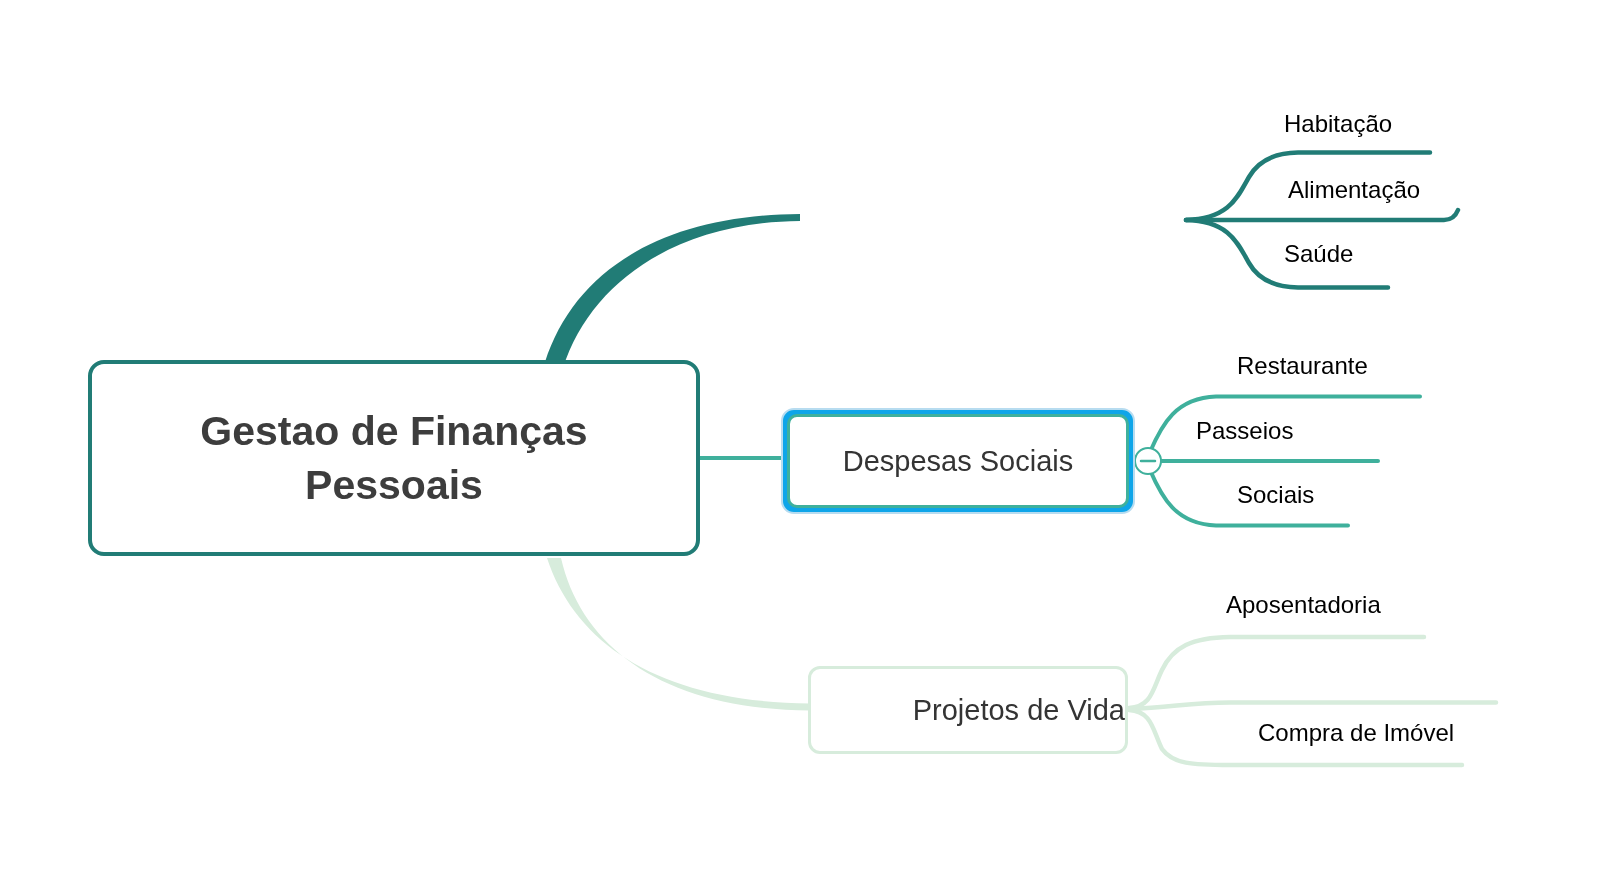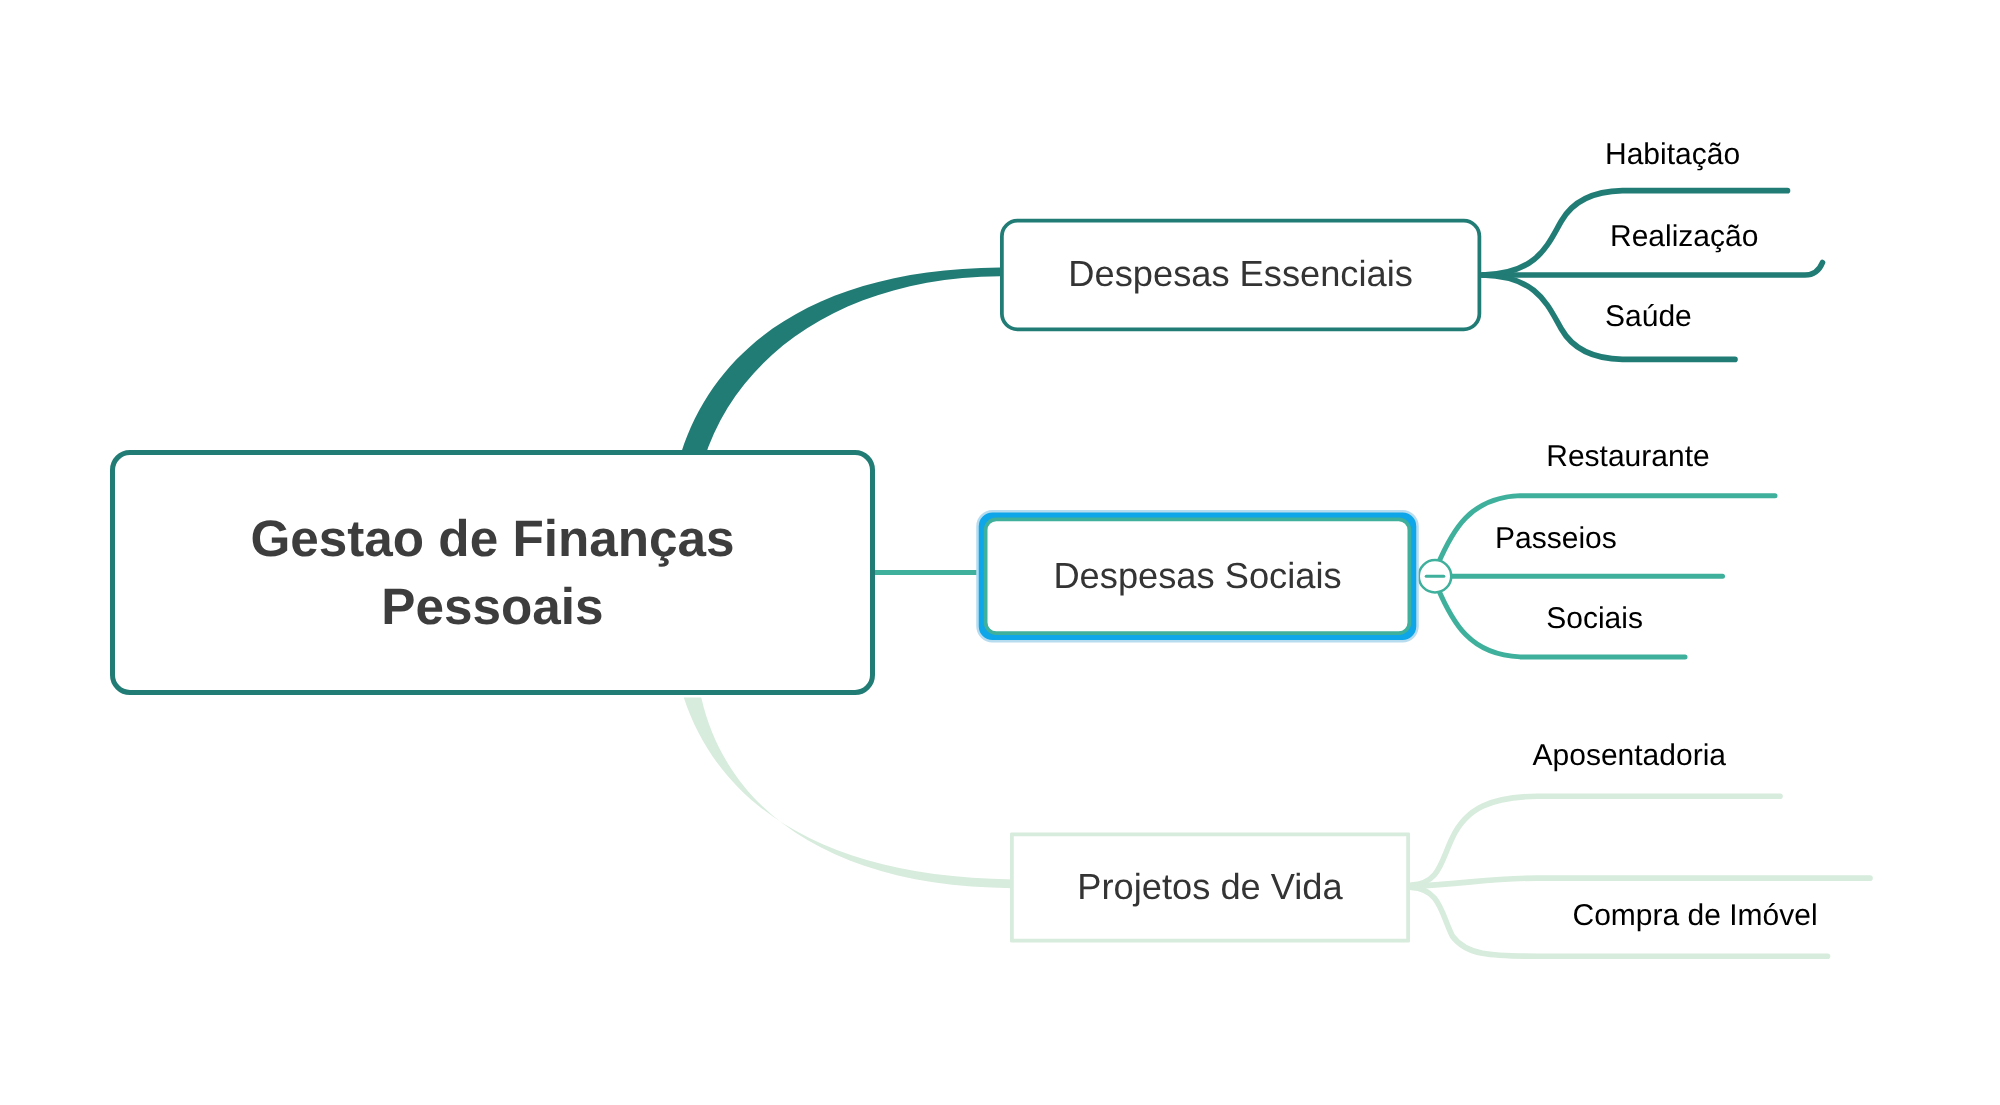--- a/index.html
+++ b/index.html
@@ -43,22 +43,23 @@
   }
   .b2-node{
     left:4px;top:4px;right:4px;bottom:4px;width:auto;height:auto;
     border:3px solid var(--branch2);
     border-radius:10px;
     font-size:29px;
   }
   .b3-node{
     left:808px;top:666px;width:320px;height:88px;
     border:3px solid var(--branch3);
-    border-radius:1px;
+    border-radius:12px;
     font-size:29px;
+    justify-content:flex-end;
   }
   .child-label{
     position:absolute;
     font-size:24px;
     color:#000000;
     white-space:nowrap;
   }
 </style>
 </head>
 <body>
@@ -88,25 +89,22 @@
 
     <path d="M 1129 708 C 1152 707, 1153 688, 1162 670 C 1173 647, 1192 637.5, 1230 637 L 1424 637" fill="none" stroke-width="4.5" stroke-linecap="round" stroke="#d7ecdc"></path>
     <path d="M 1129 709 C 1175 707, 1190 702.5, 1230 702.5 L 1496 702.5" fill="none" stroke-width="4.5" stroke-linecap="round" stroke="#d7ecdc"></path>
     <path d="M 1129 710 C 1152 711, 1153 731, 1162 749 C 1173 764, 1192 765, 1230 765 L 1462 765" fill="none" stroke-width="4.5" stroke-linecap="round" stroke="#d7ecdc"></path>
   </svg>
 
   <div class="node root-node">
     <span>Gestao de Finanças Pessoais</span>
   </div>
 
-  <div class="node b1-node">
-    <span>Despesas Essenciais</span>
-  </div>
   <div class="child-label" style="left:1284px;top:110px">Habitação</div>
-  <div class="child-label" style="left:1288px;top:176px">Realização</div>
+  <div class="child-label" style="left:1288px;top:176px">Alimentação</div>
   <div class="child-label" style="left:1284px;top:240px">Saúde</div>
 
   <div class="sel-outline">
     <div class="node b2-node">
       <span>Despesas Sociais</span>
     </div>
   </div>
   <div class="child-label" style="left:1237px;top:352px">Restaurante</div>
   <div class="child-label" style="left:1196px;top:417px">Passeios</div>
   <div class="child-label" style="left:1237px;top:481px">Sociais</div>

